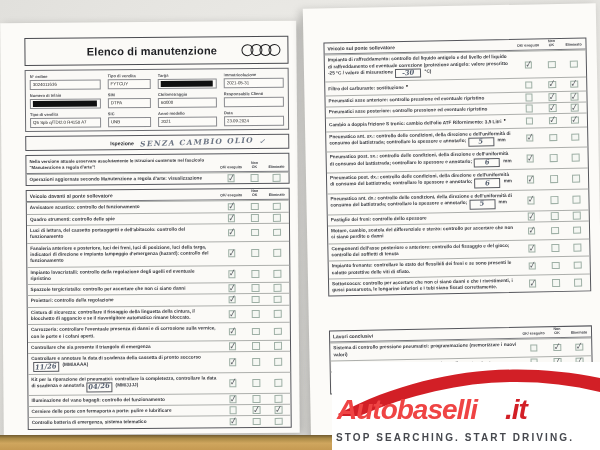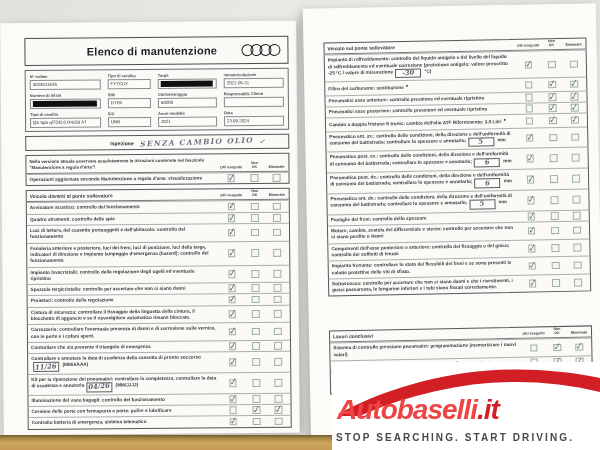--- a/index.html
+++ b/index.html
@@ -52,21 +52,21 @@
   .page-num{text-align:right;font-size:5.2px;font-weight:bold;color:#3a3c42;margin-top:8px;padding-right:2px;}
   #right-section-2{position:absolute;left:20px;right:10px;top:322px;}
   
   .table-strip{position:absolute;left:0;bottom:0;width:600px;height:15px;z-index:3;
      background:linear-gradient(180deg,#6f5a30 0%,#a98946 22%,#cfa65e 55%,#c59a52 100%);}
   
   .watermark{position:absolute;left:332px;top:362px;width:268px;height:88px;background:#ffffff;z-index:5;}
   .wm-swoosh{position:absolute;left:0;top:2px;width:268px;height:52px;}
   .wm-brand{position:absolute;left:5px;top:32px;font-size:28px;font-style:italic;font-weight:bold;
             font-family:"Liberation Sans",sans-serif;letter-spacing:-1px;white-space:nowrap;}
-  .wm-black{color:#ef4444;}.wm-red{color:#d21f26;}
+  .wm-black{color:#ef4444;}.wm-red{color:#d21f26;margin-left:28px;}
   .wm-tagline{position:absolute;left:4px;top:70px;font-size:10px;font-weight:bold;letter-spacing:2.1px;
               color:#46484e;white-space:nowrap;}
 </style>
 </head>
 <body>
 
 <div class="page page-left">
   <div class="hd-box">
     <div class="hd-title">Elenco di manutenzione</div>
     <div class="rings">

